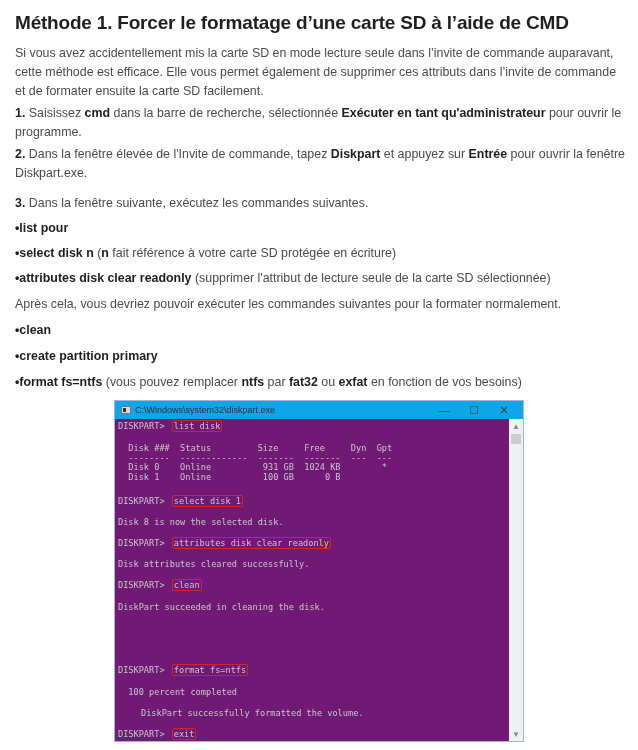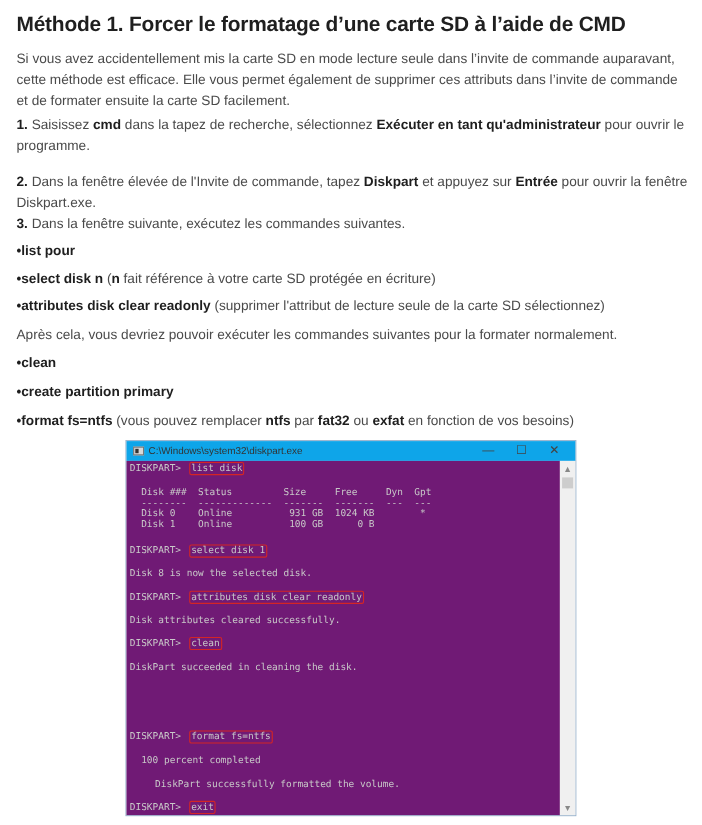--- a/index.html
+++ b/index.html
@@ -54,31 +54,31 @@
       border: 1.5px solid #d42525; border-radius: 2px; padding: 0 1px; margin-left: 2px;
     }
   </style>
 </head>
 <body>
 
 <h1 class="title">Méthode 1. Forcer le formatage d’une carte SD à l’aide de CMD</h1>
 
 <p class="para" style="top:44px;">Si vous avez accidentellement mis la carte SD en mode lecture seule dans l’invite de commande auparavant, cette méthode est efficace. Elle vous permet également de supprimer ces attributs dans l’invite de commande et de formater ensuite la carte SD facilement.</p>
 
-<p class="para" style="top:104px;"><b>1.</b><span> Saisissez </span><b>cmd</b><span> dans la tapez de recherche, sélectionnez </span><b>Exécuter en tant qu'administrateur</b><span> pour ouvrir le programme.</span></p>
+<p class="para" style="top:104px;"><b>1.</b><span> Saisissez </span><b>cmd</b><span> dans la barre de recherche, sélectionnée </span><b>Exécuter en tant qu'administrateur</b><span> pour ouvrir le programme.</span></p>
 
-<p class="para" style="top:156px;"><b>2.</b><span> Dans la fenêtre élevée de l'Invite de commande, tapez </span><b>Diskpart</b><span> et appuyez sur </span><b>Entrée</b><span> pour ouvrir la fenêtre Diskpart.exe.</span></p>
+<p class="para" style="top:145px;"><b>2.</b><span> Dans la fenêtre élevée de l'Invite de commande, tapez </span><b>Diskpart</b><span> et appuyez sur </span><b>Entrée</b><span> pour ouvrir la fenêtre Diskpart.exe.</span></p>
 
 <p class="para" style="top:194px;"><b>3.</b><span> Dans la fenêtre suivante, exécutez les commandes suivantes.</span></p>
 
 <p class="para" style="top:219px;"><b>•list pour</b></p>
 
 <p class="para" style="top:244px;"><b>•select disk n</b><span> (</span><b>n</b><span> fait référence à votre carte SD protégée en écriture)</span></p>
 
-<p class="para" style="top:269px;"><b>•attributes disk clear readonly</b><span> (supprimer l'attribut de lecture seule de la carte SD sélectionnez)</span></p>
+<p class="para" style="top:269px;"><b>•attributes disk clear readonly</b><span> (supprimer l'attribut de lecture seule de la carte SD sélectionnée)</span></p>
 
 <p class="para" style="top:295px;">Après cela, vous devriez pouvoir exécuter les commandes suivantes pour la formater normalement.</p>
 
 <p class="para" style="top:321px;"><b>•clean</b></p>
 
 <p class="para" style="top:347px;"><b>•create partition primary</b></p>
 
 <p class="para" style="top:373px;"><b>•format fs=ntfs</b><span> (vous pouvez remplacer </span><b>ntfs</b><span> par </span><b>fat32</b><span> ou </span><b>exfat</b><span> en fonction de vos besoins)</span></p>
 
 <div class="console">

